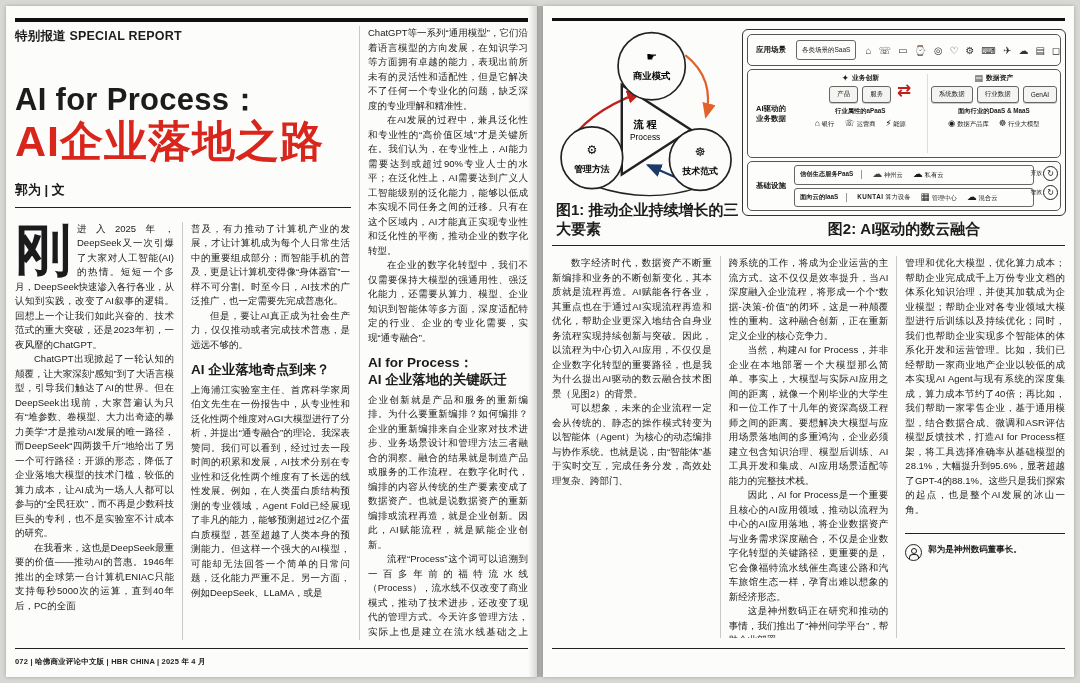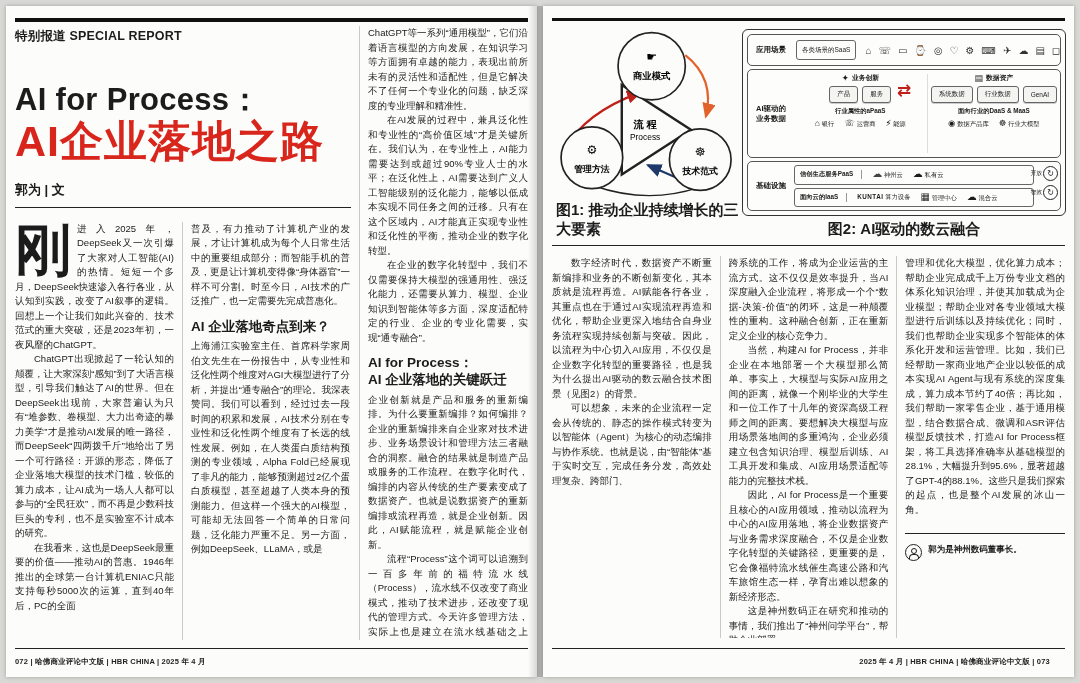--- a/index.html
+++ b/index.html
@@ -31,21 +31,21 @@
   .lp-cols{display:flex;margin-top:14px;flex:1;min-height:0;}
 
   .col{width:159px;font-size:9.5px;line-height:14.5px;text-align:justify;overflow:hidden;color:#1b1b1b;}
   .col p{margin:0 0 0 0;text-indent:2em;}
   .col p.noindent{text-indent:0;}
   .vdiv{width:1px;background:#c9c9c6;margin:0 8px;}
   .col-h2{font-size:13.5px;font-weight:bold;margin:10px 0 4px 0;line-height:1.25;}
   .dropcap{float:left;font-size:56px;line-height:52px;font-weight:bold;margin:2px 6px 0 0;}
 
   .bottomrule{position:absolute;left:9px;right:9px;bottom:28px;height:1px;background:#222;}
-  .footer{position:absolute;left:9px;right:24px;bottom:10px;font-size:7.5px;font-weight:bold;color:#222;letter-spacing:.2px;}
+  .footer{position:absolute;left:9px;right:9px;bottom:10px;font-size:7.5px;font-weight:bold;color:#222;letter-spacing:.2px;}
   .footer.right{text-align:right;}
 
   
   .rp-figzone{display:flex;height:212px;}
   .fig1-wrap{width:196px;display:flex;flex-direction:column;align-items:center;}
   .fig2-wrap{flex:1;display:flex;flex-direction:column;}
   .figcap{font-size:15px;font-weight:bold;margin-top:4px;}
   .fig1-cap{align-self:flex-start;margin-left:4px;}
   .fig2-cap{text-align:center;}
 
@@ -110,22 +110,23 @@
         <div class="lp-rule"></div>
         <div class="lp-cols">
           <div class="col">
             <p class="noindent"><span class="dropcap">刚</span><span>进入2025年，DeepSeek又一次引爆了大家对人工智能(AI)的热情。短短一个多月，DeepSeek快速渗入各行各业，从认知到实践，改变了AI叙事的逻辑。回想上一个让我们如此兴奋的、技术范式的重大突破，还是2023年初，一夜风靡的ChatGPT。</span></p>
             <p>ChatGPT出现掀起了一轮认知的颠覆，让大家深刻“感知”到了大语言模型，引导我们触达了AI的世界。但在DeepSeek出现前，大家普遍认为只有“堆参数、卷模型、大力出奇迹的暴力美学”才是推动AI发展的唯一路径，而DeepSeek“四两拨千斤”地给出了另一个可行路径：开源的形态，降低了企业落地大模型的技术门槛，较低的算力成本，让AI成为一场人人都可以参与的“全民狂欢”，而不再是少数科技巨头的专利，也不是实验室不计成本的研究。</p>
             <p>在我看来，这也是DeepSeek最重要的价值——推动AI的普惠。1946年推出的全球第一台计算机ENIAC只能支持每秒5000次的运算，直到40年后，PC的全面</p>
           </div>
           <div class="vdiv"></div>
           <div class="col">
             <p class="noindent">普及，有力推动了计算机产业的发展，才让计算机成为每个人日常生活中的重要组成部分；而智能手机的普及，更是让计算机变得像“身体器官”一样不可分割。时至今日，AI技术的广泛推广，也一定需要先完成普惠化。</p>
+            <p>但是，要让AI真正成为社会生产力，仅仅推动或者完成技术普惠，是远远不够的。</p>
             <div class="col-h2">AI 企业落地奇点到来？</div>
-            <p class="noindent">上海浦江实验室主任、首席科学家周伯文先生在一份报告中，从专业性和泛化性两个维度对AGI大模型进行了分析，并提出“通专融合”的理论。我深表赞同。我们可以看到，经过过去一段时间的积累和发展，AI技术分别在专业性和泛化性两个维度有了长远的线性发展。例如，在人类蛋白质结构预测的专业领域，Alpha Fold已经展现了非凡的能力，能够预测超过2亿个蛋白质模型，甚至超越了人类本身的预测能力。但这样一个强大的AI模型，可能却无法回答一个简单的日常问题，泛化能力严重不足。另一方面，例如DeepSeek、LLaMA，或是</p>
+            <p class="noindent">上海浦江实验室主任、首席科学家周伯文先生在一份报告中，从专业性和泛化性两个维度对AGI大模型进行了分析，并提出“通专融合”的理论。我深表赞同。我们可以看到，经过过去一段时间的积累和发展，AI技术分别在专业性和泛化性两个维度有了长远的线性发展。例如，在人类蛋白质结构预测的专业领域，Agent Fold已经展现了非凡的能力，能够预测超过2亿个蛋白质模型，甚至超越了人类本身的预测能力。但这样一个强大的AI模型，可能却无法回答一个简单的日常问题，泛化能力严重不足。另一方面，例如DeepSeek、LLaMA，或是</p>
           </div>
         </div>
       </div>
       <div class="vdiv" style="margin:0 8px;"></div>
       <div class="col" style="flex:1;width:auto;">
         <p class="noindent">ChatGPT等一系列“通用模型”，它们沿着语言模型的方向发展，在知识学习等方面拥有卓越的能力，表现出前所未有的灵活性和适配性，但是它解决不了任何一个专业化的问题，缺乏深度的专业理解和精准性。</p>
         <p>在AI发展的过程中，兼具泛化性和专业性的“高价值区域”才是关键所在。我们认为，在专业性上，AI能力需要达到或超过90%专业人士的水平；在泛化性上，AI需要达到广义人工智能级别的泛化能力，能够以低成本实现不同任务之间的迁移。只有在这个区域内，AI才能真正实现专业性和泛化性的平衡，推动企业的数字化转型。</p>
         <p>在企业的数字化转型中，我们不仅需要保持大模型的强通用性、强泛化能力，还需要从算力、模型、企业知识到智能体等多方面，深度适配特定的行业、企业的专业化需要，实现“通专融合”。</p>
         <div class="col-h2">
           <span>AI for Process：</span><br>
@@ -301,14 +302,13 @@
       <div class="col" style="flex:1;width:auto;">
         <p class="noindent">管理和优化大模型，优化算力成本；帮助企业完成成千上万份专业文档的体系化知识治理，并使其加载成为企业模型；帮助企业对各专业领域大模型进行后训练以及持续优化；同时，我们也帮助企业实现多个智能体的体系化开发和运营管理。比如，我们已经帮助一家商业地产企业以较低的成本实现AI Agent与现有系统的深度集成，算力成本节约了40倍；再比如，我们帮助一家零售企业，基于通用模型，结合数据合成、微调和ASR评估模型反馈技术，打造AI for Process框架，将工具选择准确率从基础模型的28.1%，大幅提升到95.6%，显著超越了GPT-4的88.1%。这些只是我们探索的起点，也是整个AI发展的冰山一角。</p>
         <div class="author-block">
           <div class="author-ic"></div>
           <div class="author-text">郭为是神州数码董事长。</div>
         </div>
       </div>
     </div>
   </div>
   <div class="bottomrule"></div>
-  <div class="footer right">2025 年 4 月 | HBR CHINA | 哈佛商业评论中文版 | 073</div>
 </div>
 
 </body></html>

